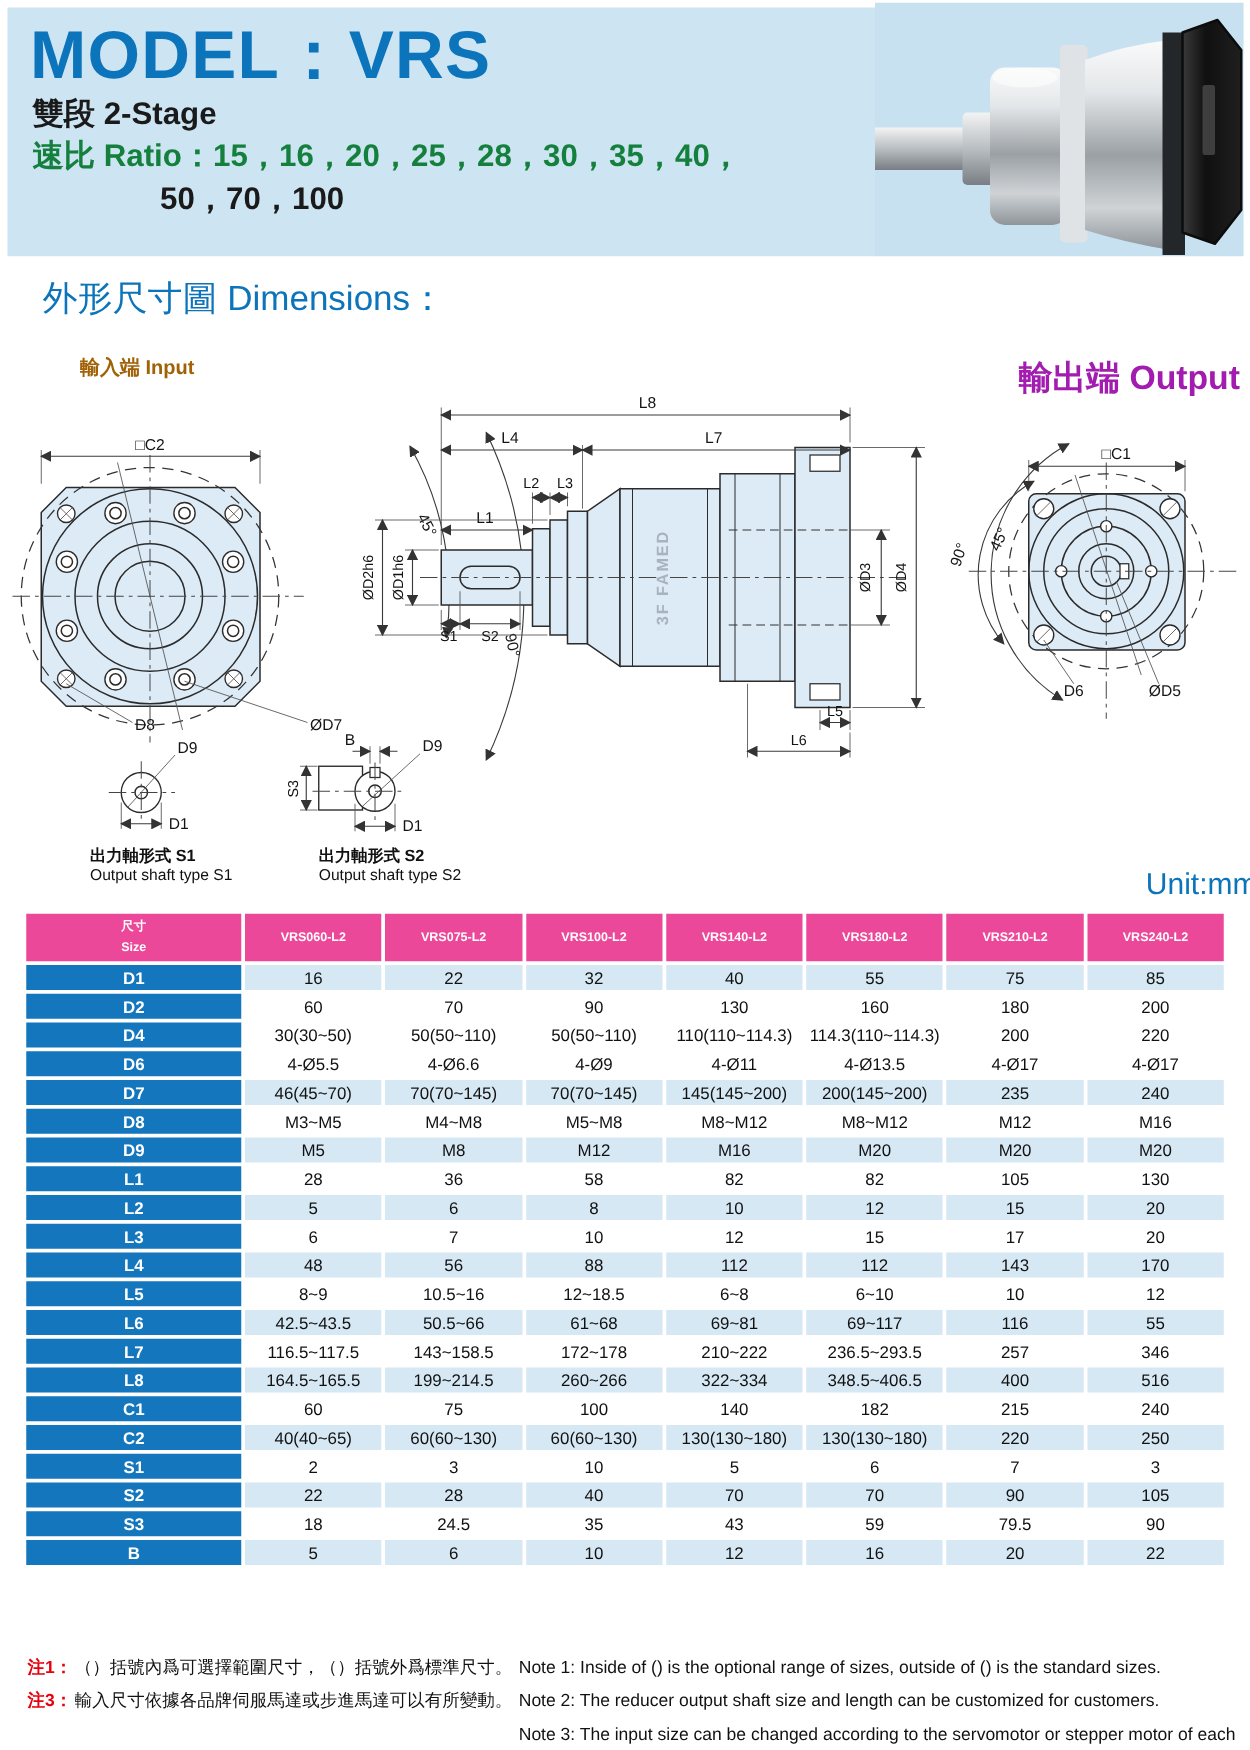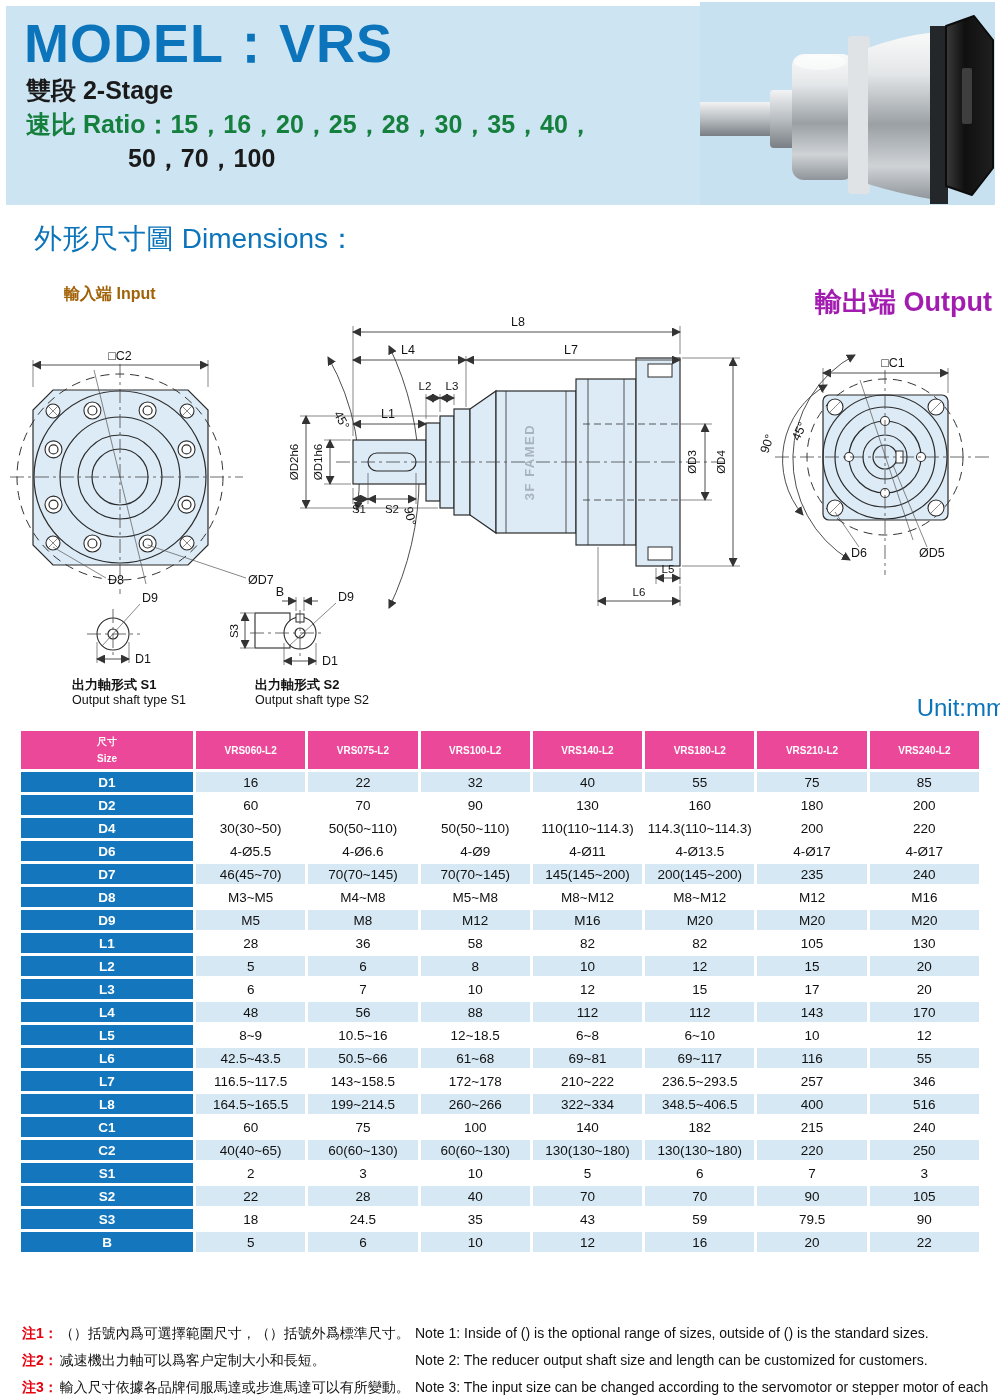--- a/index.html
+++ b/index.html
@@ -604,21 +604,20 @@
           <td>12</td>
           <td>16</td>
           <td>20</td>
           <td>22</td>
         </tr>
       </tbody>
   </table>
 
   <div class="notes-cn">
       <div><span class="note-tag">注1：</span>（）括號內爲可選擇範圍尺寸，（）括號外爲標準尺寸。</div>
-      <div><span class="note-tag">注2：</span>减速機出力軸可以爲客户定制大小和長短。</div>
       <div><span class="note-tag">注3：</span>輸入尺寸依據各品牌伺服馬達或步進馬達可以有所變動。</div>
     </div>
   <div class="notes-en">
       <div>Note 1: Inside of () is the optional range of sizes, outside of () is the standard sizes.</div>
       <div>Note 2: The reducer output shaft size and length can be customized for customers.</div>
       <div>Note 3: The input size can be changed according to the servomotor or stepper motor of each brand.</div>
     </div>
 
 </div>
 

